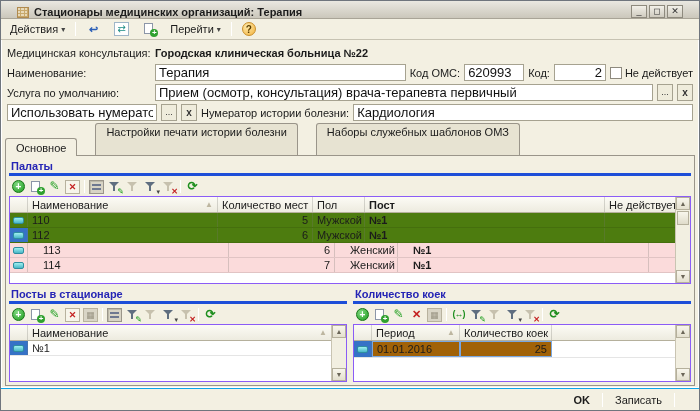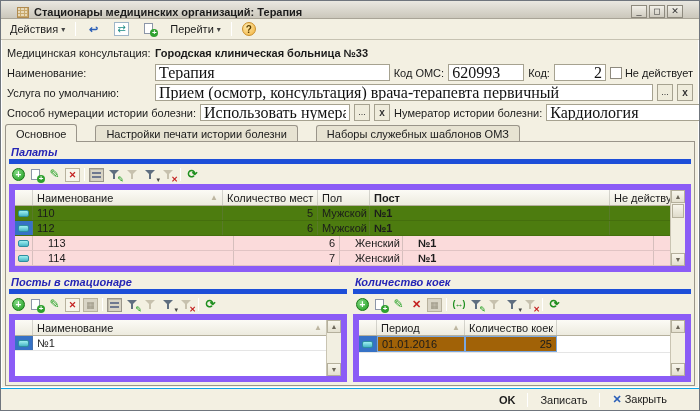--- a/index.html
+++ b/index.html
@@ -28,35 +28,35 @@
   .doc-shape { position:absolute; left:2px; top:1px; width:9px; height:11px; background:#fff; border:1px solid #8C96A8; }
   .plus-badge { position:absolute; right:-1px; bottom:-1px; width:8px; height:8px; border-radius:50%; background:#2FA12F; color:#fff; font-size:8px; line-height:8px; font-weight:bold; }
   .ico-help { width:14px; height:14px; border-radius:50%; background:radial-gradient(circle at 35% 30%, #FFE9A8, #F2B23E); border:1px solid #C98F2B; color:#5A3E00; font-weight:bold; font-size:10px; line-height:13px; }
 
   
   .form { flex:0 0 80px; padding:4px 6px 2px 6px; display:flex; flex-direction:column; gap:3px; }
   .frow { display:flex; align-items:center; height:17px; gap:4px; }
   .flabel { width:144px; flex:0 0 144px; white-space:nowrap; }
   .flabel.auto { width:auto; flex:0 0 auto; }
   .fvalue-bold { font-weight:bold; white-space:nowrap; }
-  .tinput { height:17px; border:1px solid #A6A290; background:#fff; padding:1px 3px; font-family:Liberation Serif, serif; font-size:16px; color:#111; }
+  .tinput { height:17px; border:1px solid #A6A290; background:#fff; padding:1px 3px; font-family:Liberation Sans, sans-serif; font-size:13px; color:#111; }
   .tinput.num { text-align:right; }
   .mini-btn { width:16px; height:17px; flex:0 0 16px; background:#EFECDC; border:1px solid #A6A290; font-size:9px; line-height:15px; text-align:center; color:#333; }
   .mini-btn.x { font-weight:bold; font-size:10px; }
   .chk-wrap { display:flex; align-items:center; gap:3px; white-space:nowrap; }
   .chk { width:12px; height:12px; background:#fff; border:1px solid #8E8A7E; }
 
   
   .tabs { flex:0 0 18px; display:flex; align-items:flex-end; padding:0 4px; gap:18px; position:relative; z-index:2; }
-  .tab { padding:2px 10px 2px 10px; border:1px solid #9A958A; border-bottom:none; border-radius:3px 3px 0 0; background:#E7E3D2; height:16px; line-height:12px; white-space:nowrap; }
+  .tab { padding:2px 10px 2px 10px; border:1px solid #9A958A; border-bottom:none; border-radius:3px 3px 0 0; background:#E7E3D2; height:32px; line-height:12px; white-space:nowrap; }
   .tab.active { background:#F3F0E2; height:18px; line-height:14px; margin-bottom:-1px; font-weight:normal; }
 
   
   .panel { flex:1; margin:0 4px 2px 4px; border:1px solid #9A958A; background:#F3F0E2; padding:3px; display:flex; flex-direction:column; overflow:hidden; }
-  .sec-head { flex:0 0 15px; border-bottom:5px solid #1d4ed8; color:#2525B5; font-weight:bold; padding-left:2px; line-height:14px; white-space:nowrap;font-style:italic; }
+  .sec-head { flex:0 0 15px; border-bottom:3px solid #1d4ed8; color:#2525B5; font-weight:bold; padding-left:2px; line-height:14px; white-space:nowrap; }
   .sec-toolbar { flex:0 0 20px; display:flex; align-items:center; gap:3px; padding:2px 2px 1px 2px; }
   .sico { display:inline-block; width:15px; height:14px; text-align:center; line-height:13px; font-size:11px; position:relative; }
   .i-add { color:#fff; }
   .i-add b { display:inline-block; width:13px; height:13px; border-radius:50%; background:radial-gradient(circle at 35% 30%, #7FD77F, #1F9E1F); border:1px solid #157515; color:#fff; font-size:10px; line-height:11px; font-weight:bold; }
   .i-edit { color:#1F9E1F; font-size:12px; }
   .i-del { color:#C42222; font-weight:bold; border:1px solid #B8B29E; background:#F7F5EA; font-size:9px; }
   .i-del.plain { border:none; background:none; font-size:11px; }
   .i-save { color:#9B9685; background:#D9D5C6; border:1px solid #B8B29E; font-size:9px; }
   .i-list { background:#D8D4C5; border:1px solid #9A958A; box-shadow:inset 1px 1px 0 #BDB9A9; }
   .i-list em { display:block; width:9px; height:2px; background:#6E7890; margin:3px auto 2px auto; }
@@ -65,21 +65,21 @@
   .funnel i { position:absolute; left:2px; top:2px; width:0; height:0; border-left:5px solid transparent; border-right:5px solid transparent; border-top:5px solid #5F6E80; }
   .funnel u { position:absolute; left:6px; top:6px; width:2px; height:5px; background:#5F6E80; text-decoration:none; }
   .funnel.dis i { border-top-color:#C7C1AE; } .funnel.dis u { background:#C7C1AE; }
   .funnel .mk { position:absolute; right:-2px; bottom:-2px; font-size:8px; line-height:8px; }
   .mk.g { color:#1F9E1F; } .mk.r { color:#C42222; font-weight:bold; } .mk.d { color:#444; font-size:7px; }
   .i-refresh { color:#1F8F1F; font-weight:bold; font-size:12px; }
   .i-interval { color:#1F8F1F; font-size:9px; font-weight:bold; letter-spacing:-1px; }
   .sep { width:1px; height:13px; background:#C2BDAC; border-right:1px solid #fff; margin:0 1px; }
 
   
-  .grid { border:6px solid #8b5cf6; background:#fff; display:flex; flex-direction:column; overflow:hidden; }
+  .grid { border:1px solid #8b5cf6; background:#fff; display:flex; flex-direction:column; overflow:hidden; }
   .g-wards { flex:0 0 88px; }
   .g-head { display:flex; flex:0 0 16px; background:linear-gradient(#FCFBF5,#EDEBDF); border-bottom:1px solid #B5B09C; }
   .g-head .cell { border-right:1px solid #CFCաBB; }
   .cell { padding:1px 4px; white-space:nowrap; overflow:hidden; border-right:1px solid rgba(120,120,110,0.28); display:flex; align-items:center; }
   .g-row { display:flex; flex:0 0 15px; border-bottom:1px solid rgba(0,0,0,0.10); }
   .r-cyan { background:#4d7c0f; }
   .r-pink { background:#FBDBDB;gap:11px; }
   .c-ico { width:18px; flex:0 0 18px; justify-content:center; padding:0; }
   .c-name { width:190px; flex:0 0 190px; }
   .c-seats { width:95px; flex:0 0 95px; justify-content:flex-end; }
@@ -160,42 +160,41 @@
     </span>
     <span class="tb-sep"></span>
     <span class="tb-btn">
         <span class="ico ico-help">?</span>
       </span>
   </div>
 
   <div class="form">
     <div class="frow">
       <span class="flabel">Медицинская консультация:</span>
-      <span class="fvalue-bold">Городская клиническая больница №33</span>
+      <span class="fvalue-bold">Городская клиническая больница №22</span>
     </div>
     <div class="frow">
       <span class="flabel">Наименование:</span>
       <input class="tinput" style="width: 282px;" value="Терапия">
       <span class="flabel auto">Код ОМС:</span>
-      <input class="tinput" style="width: 76px;" value="620993">
+      <input class="tinput" style="width: 60px;" value="620993">
       <span class="flabel auto">Код:</span>
       <input class="tinput num" style="width: 52px;" value="2">
       <span class="chk-wrap">
         <span class="chk"></span>
         <span>Не действует</span>
       </span>
     </div>
     <div class="frow">
       <span class="flabel">Услуга по умолчанию:</span>
       <input class="tinput" style="flex: 1 1 0%;" value="Прием (осмотр, консультация) врача-терапевта первичный">
       <span class="mini-btn">...</span>
       <span class="mini-btn x">x</span>
     </div>
     <div class="frow">
-      <span class="flabel auto">Способ нумерации истории болезни:</span>
       <input class="tinput" style="width: 150px;" value="Использовать нумератор">
       <span class="mini-btn">...</span>
       <span class="mini-btn x">x</span>
       <span class="flabel auto">Нумератор истории болезни:</span>
       <input class="tinput" style="flex: 1 1 0%;" value="Кардиология">
 
     </div>
   </div>
 
   <div class="tabs">
@@ -451,16 +450,15 @@
         </div>
       </div>
     </div>
   </div>
 
   <div class="footer">
     <span class="f-btn ok">OK</span>
     <span class="f-sep"></span>
     <span class="f-btn">Записать</span>
     <span class="f-sep"></span>
-    <span class="f-btn"><span class="x-blue">✕</span><span>Закрыть</span></span>
   </div>
 
 </div>
 
 </body></html>

